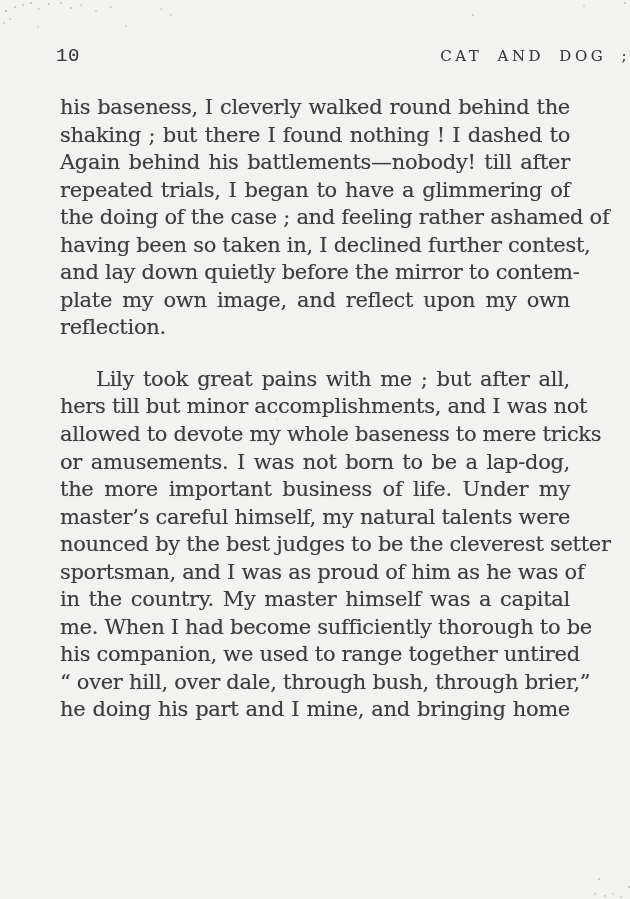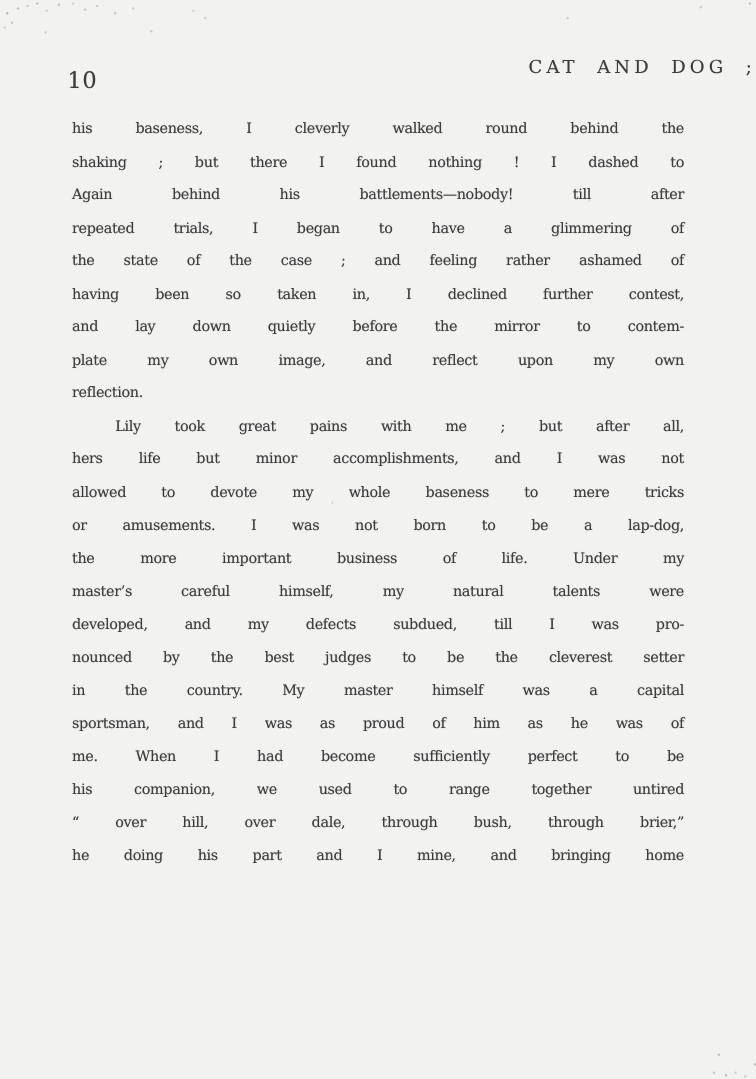--- a/index.html
+++ b/index.html
@@ -54,95 +54,96 @@
     position: absolute;
     top: 44px;
     left: 0;
     width: 630px;
     height: 24px;
     color: #3c3c3c;
   }
   .pagenum {
     position: absolute;
     left: 56px;
-    top: 12px;
+    top: 1px;
     font-size: 19px;
     letter-spacing: .5px;
     color: #3c3c3c;
     text-shadow: 0 0 .6px rgba(70,70,70,.45);
+    font-family: Liberation Mono, monospace;
   }
   .runhead {
     display: block;
     text-align: right;
     font-size: 15px;
     letter-spacing: 3.5px;
     word-spacing: 7px;
     color: #3c3c3c;
     padding-top: 3px;
     text-shadow: 0 0 .6px rgba(70,70,70,.45);
   }
 
   .bodytext {
     position: absolute;
     top: 94px;
     left: 60px;
     width: 510px;
     color: #3d3d3d;
-    font-size: 12px;
+    font-size: 21px;
     letter-spacing: -0.3px;
     text-shadow: 0 0 .7px rgba(75,75,75,.5);
   }
   .line {
     height: 27.55px;
     line-height: 27.55px;
     text-align: justify;
     text-align-last: justify;
     white-space: nowrap;
     overflow: visible;
   }
   .line.no-just {
     text-align: right;
     text-align-last: left;
   }
   .line.indent {
     text-indent: 36px;
+    margin-top: 24px;
   }
 </style>
 </head>
 <body>
 
 <div class="page">
 
   <div class="speck speck-tl"></div>
   <div class="speck speck-br"></div>
 
   <div class="pagehead">
     <span class="pagenum">10</span>
     <span class="runhead">CAT AND DOG ;</span>
   </div>
 
   <div class="bodytext">
     <div class="line">his baseness, I cleverly walked round behind the</div>
     <div class="line">shaking ; but there I found nothing !  I dashed to</div>
     <div class="line">Again behind his battlements—nobody! till after</div>
     <div class="line">repeated trials, I began to have a glimmering of</div>
-    <div class="line">the state of the case ; and feeling rather ashamed of</div>
+    <div class="line">the doing of the case ; and feeling rather ashamed of</div>
     <div class="line">having been so taken in, I declined further contest,</div>
     <div class="line">and lay down quietly before the mirror to contem-</div>
     <div class="line">plate my own image, and reflect upon my own</div>
     <div class="line no-just">reflection.</div>
     <div class="line indent">Lily took great pains with me ; but after all,</div>
-    <div class="line">hers life but minor accomplishments, and I was not</div>
+    <div class="line">hers till but minor accomplishments, and I was not</div>
     <div class="line">allowed to devote my whole baseness to mere tricks</div>
     <div class="line">or amusements.  I was not born to be a lap-dog,</div>
     <div class="line">the more important business of life.  Under my</div>
     <div class="line">master’s careful himself, my natural talents were</div>
-    <div class="line">developed, and my defects subdued, till I was pro-</div>
     <div class="line">nounced by the best judges to be the cleverest setter</div>
+    <div class="line">sportsman, and I was as proud of him as he was of</div>
     <div class="line">in the country.  My master himself was a capital</div>
-    <div class="line">sportsman, and I was as proud of him as he was of</div>
-    <div class="line">me.  When I had become sufficiently perfect to be</div>
+    <div class="line">me.  When I had become sufficiently thorough to be</div>
     <div class="line">his companion, we used to range together untired</div>
     <div class="line">“ over hill, over dale, through bush, through brier,”</div>
     <div class="line">he doing his part and I mine, and bringing home</div>
   </div>
 
 </div>
 
 </body></html>

